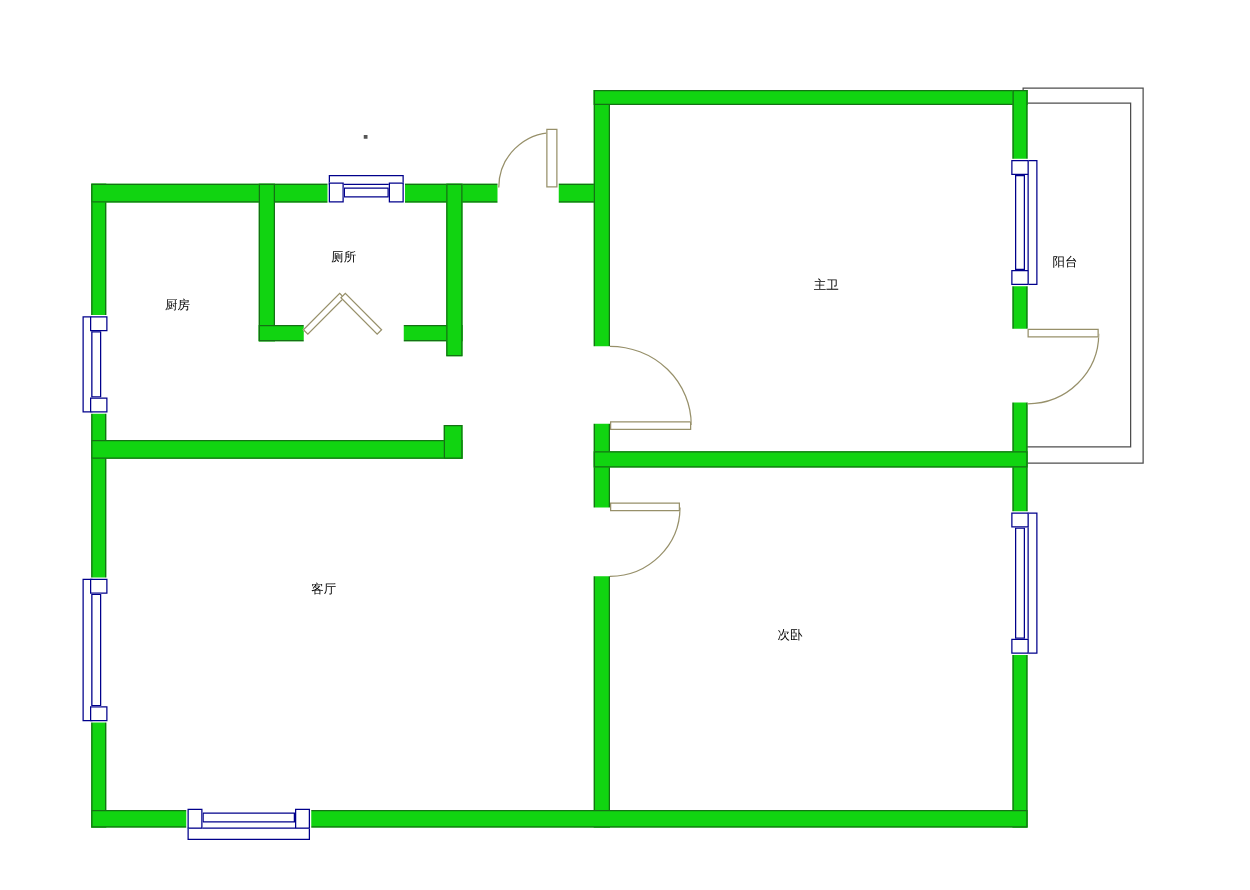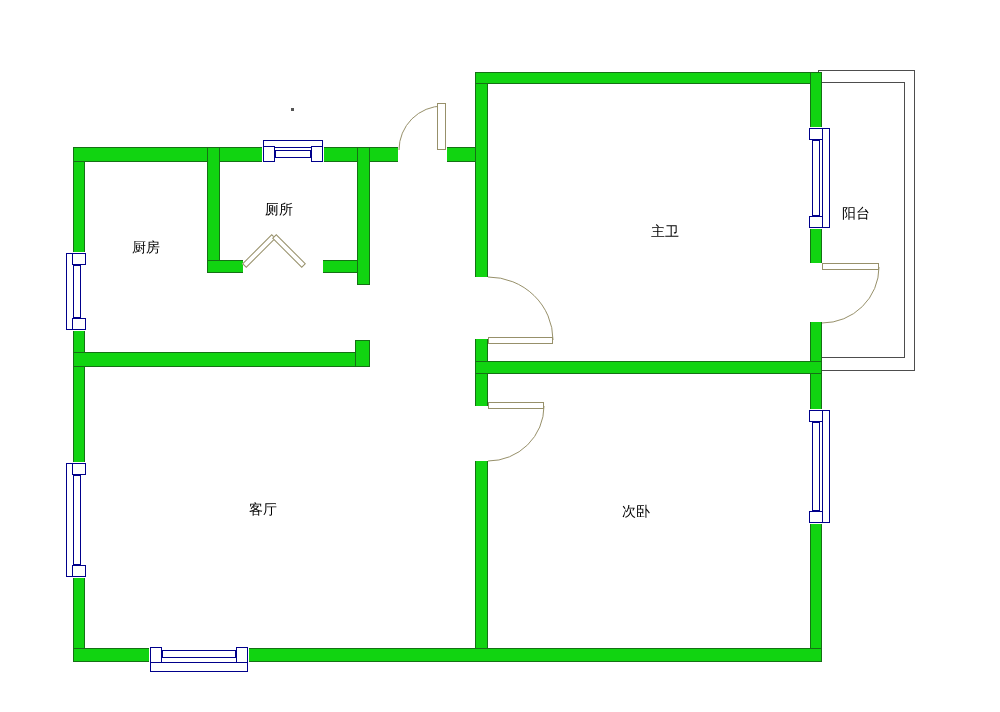--- a/index.html
+++ b/index.html
@@ -8,21 +8,21 @@
   .wall{position:absolute;background:var(--wall-fill,#11d411);
         border:1px solid var(--wall-edge,#1a6b1a);box-sizing:border-box;z-index:2;}
   .bal{position:absolute;background:#fff;border:1px solid var(--balcony-line,#4d4d4d);
        box-sizing:border-box;z-index:1;}
   .gap{position:absolute;background:var(--background,#fff);z-index:3;}
   .winpart{position:absolute;background:#fff;border:1px solid var(--window-line,#00008b);
            box-sizing:border-box;z-index:3;}
   .leaf{position:absolute;background:#fff;border:1px solid var(--door-line,#97906a);
         box-sizing:border-box;z-index:4;}
   .arcs{position:absolute;left:0;top:0;z-index:4;pointer-events:none;}
-  .room-label{position:absolute;color:var(--text,#000);font-size:14px;line-height:1;
+  .room-label{position:absolute;color:var(--text,#000);font-size:10px;line-height:1;
               white-space:nowrap;z-index:5;}
   .speck{position:absolute;background:#555;z-index:5;}
   .grp{display:contents;}
 </style>
 </head>
 <body>
 
 <div class="plan">
 
   
@@ -113,18 +113,18 @@
   <div class="leaf" style="left:488px;top:402px;width:56px;height:7px"></div>
   <div class="leaf" style="left:822px;top:263px;width:57px;height:7px"></div>
   <div class="leaf" style="left:238px;top:248px;width:42px;height:6px;transform:rotate(-45deg)"></div>
   <div class="leaf" style="left:268px;top:248px;width:42px;height:6px;transform:rotate(45deg)"></div>
 
   
   <span class="room-label" style="left:132px;top:240px">厨房</span>
   <span class="room-label" style="left:265px;top:202px">厕所</span>
   <span class="room-label" style="left:651px;top:224px">主卫</span>
   <span class="room-label" style="left:842px;top:206px">阳台</span>
-  <span class="room-label" style="left:249px;top:502px">客厅</span>
+  <span class="room-label" style="left:249px;top:467px">客厅</span>
   <span class="room-label" style="left:622px;top:504px">次卧</span>
 
   
   <div class="speck" style="left:291px;top:108px;width:3px;height:3px"></div>
 </div>
 
 </body></html>

